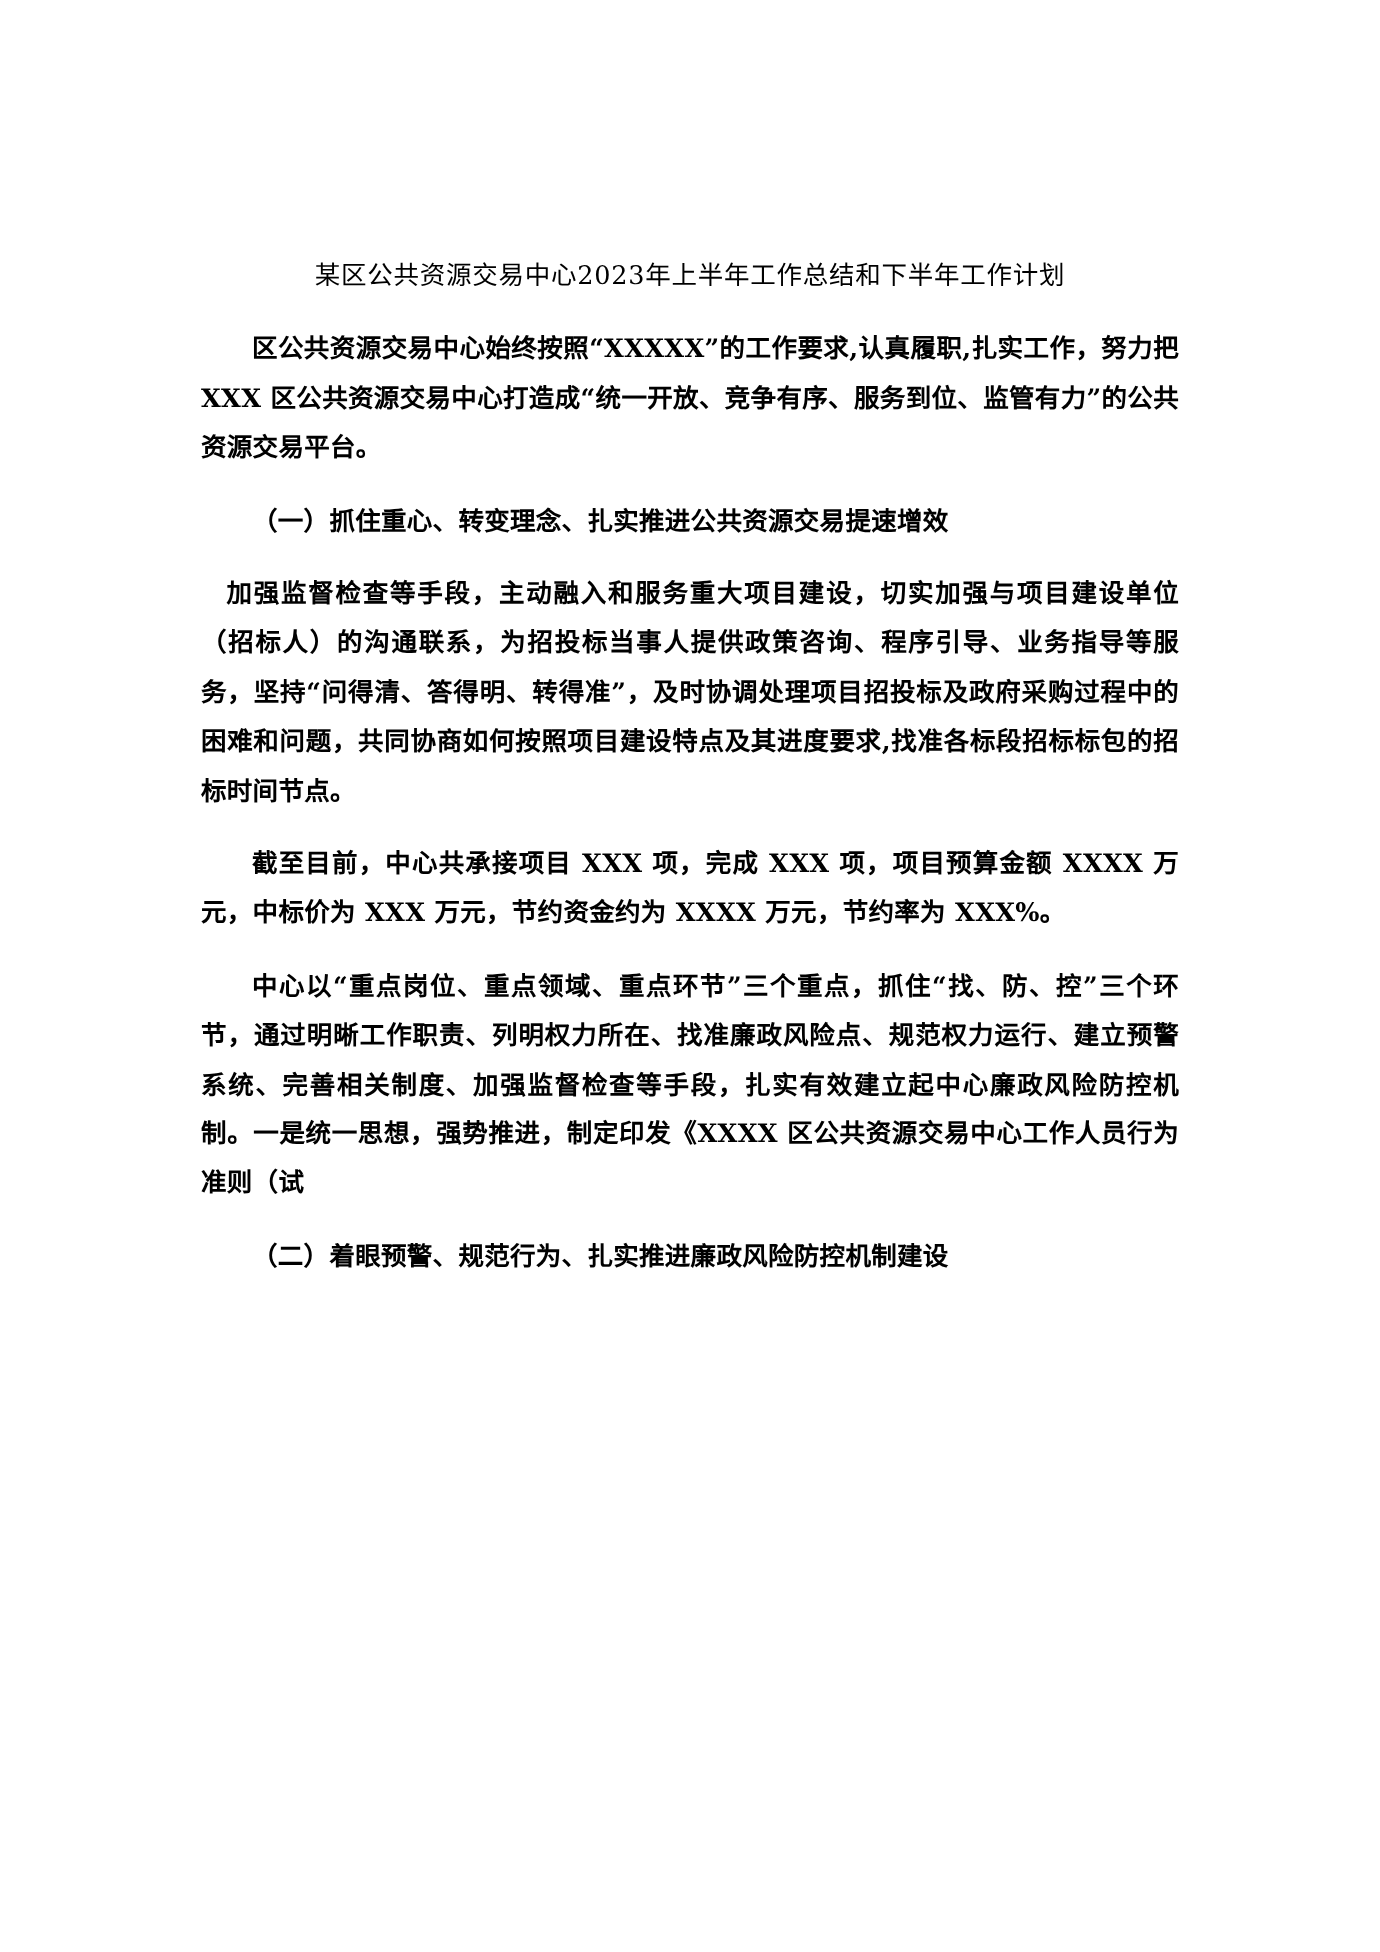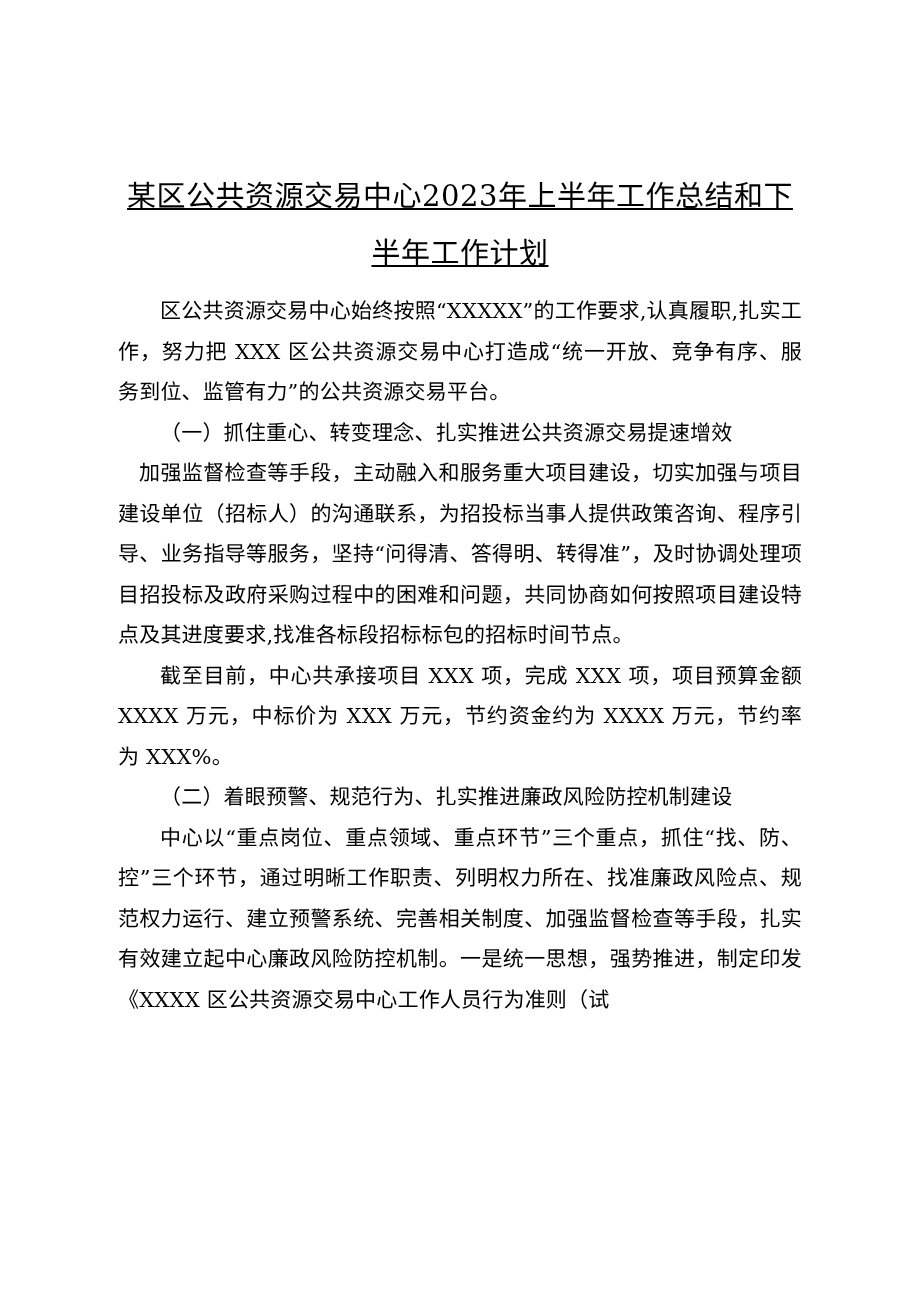--- a/index.html
+++ b/index.html
@@ -16,55 +16,55 @@
   }
   .page {
     position: relative;
     width: 920px;
     height: 1301px;
     box-sizing: border-box;
     padding: 168px 118px 40px 118px;
   }
   .doc-title {
     font-family: "DejaVu Serif", "Liberation Serif", serif;
-    font-size: 29px;
+    font-size: 17px;
     line-height: 1.95;
     text-align: center;
     letter-spacing: 0.5px;
     margin: 0 0 6px 0;
     font-weight: 400;
-    text-decoration: underline;
   }
   .body-block {
     margin-top: 10px;
   }
   p.para {
-    font-size: 21px;
+    font-size: 17px;
     line-height: 1.93;
-    margin: 0;
+    margin: 16px;
     text-align: justify;
     text-justify: inter-ideograph;
     letter-spacing: 0.2px;
+    font-weight: bold;
   }
   p.indent2 {
     text-indent: 2em;
   }
   p.indent1 {
     text-indent: 1em;
   }
 </style>
 </head>
 <body>
 
 <div class="page">
 
   <h1 class="doc-title">某区公共资源交易中心2023年上半年工作总结和下半年工作计划</h1>
 
   <div class="body-block">
     <p class="para indent2">区公共资源交易中心始终按照“XXXXX”的工作要求,认真履职,扎实工作，努力把 XXX 区公共资源交易中心打造成“统一开放、竞争有序、服务到位、监管有力”的公共资源交易平台。</p>
     <p class="para indent2">（一）抓住重心、转变理念、扎实推进公共资源交易提速增效</p>
     <p class="para indent1">加强监督检查等手段，主动融入和服务重大项目建设，切实加强与项目建设单位（招标人）的沟通联系，为招投标当事人提供政策咨询、程序引导、业务指导等服务，坚持“问得清、答得明、转得准”，及时协调处理项目招投标及政府采购过程中的困难和问题，共同协商如何按照项目建设特点及其进度要求,找准各标段招标标包的招标时间节点。</p>
     <p class="para indent2">截至目前，中心共承接项目 XXX 项，完成 XXX 项，项目预算金额 XXXX 万元，中标价为 XXX 万元，节约资金约为 XXXX 万元，节约率为 XXX%。</p>
+    <p class="para indent2">中心以“重点岗位、重点领域、重点环节”三个重点，抓住“找、防、控”三个环节，通过明晰工作职责、列明权力所在、找准廉政风险点、规范权力运行、建立预警系统、完善相关制度、加强监督检查等手段，扎实有效建立起中心廉政风险防控机制。一是统一思想，强势推进，制定印发《XXXX 区公共资源交易中心工作人员行为准则（试</p>
     <p class="para indent2">（二）着眼预警、规范行为、扎实推进廉政风险防控机制建设</p>
-    <p class="para indent2">中心以“重点岗位、重点领域、重点环节”三个重点，抓住“找、防、控”三个环节，通过明晰工作职责、列明权力所在、找准廉政风险点、规范权力运行、建立预警系统、完善相关制度、加强监督检查等手段，扎实有效建立起中心廉政风险防控机制。一是统一思想，强势推进，制定印发《XXXX 区公共资源交易中心工作人员行为准则（试</p>
   </div>
 
 </div>
 
 </body></html>

